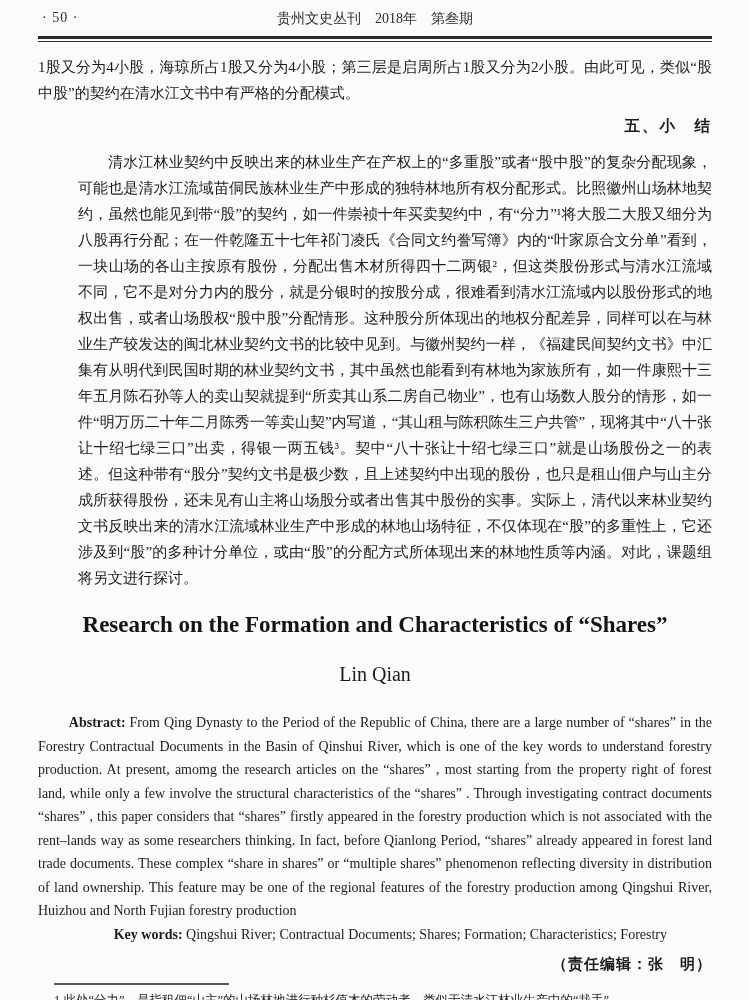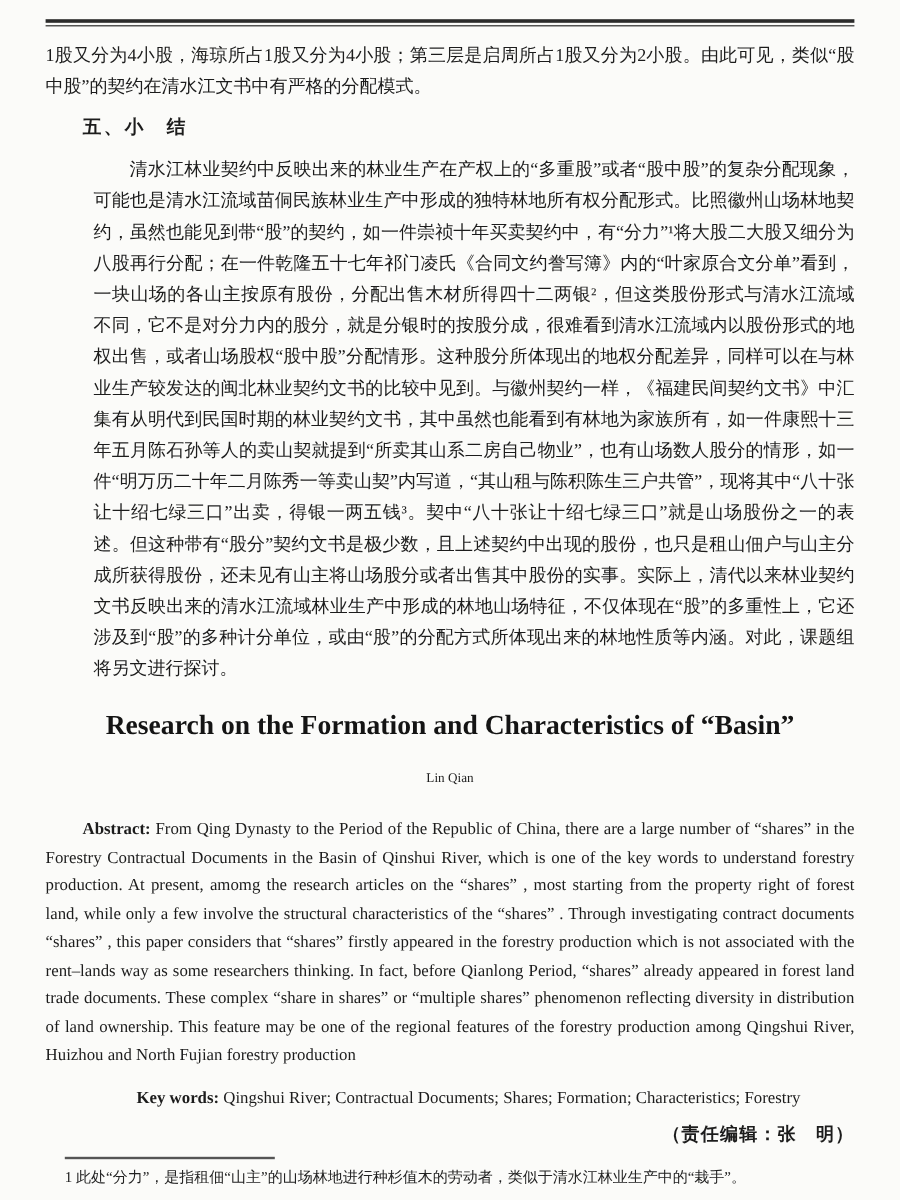--- a/index.html
+++ b/index.html
@@ -38,37 +38,38 @@
     text-align: justify;
     text-justify: inter-ideograph;
   }
   .cn-par.indent { text-indent: 2em; margin-left: 40px; }
   .section-heading {
     margin: 10px 0 0 2em;
     font-size: 15.5px;
     font-weight: bold;
     font-family: Liberation Serif, serif;
     letter-spacing: 2px;
+    text-align: right;
   }
   
   .en-title {
     margin-top: 16px;
     text-align: center;
     font-weight: bold;
     font-size: 23px;
     line-height: 35px;
     color: #141414;
   }
   .author {
     margin-top: 21px;
     text-align: center;
-    font-size: 11px;
+    font-size: 20px;
   }
   .abstract-par {
-    margin: 25px 0 12px 0;
+    margin: 25px 0 0 0;
     font-size: 14px;
     line-height: 23.5px;
     text-align: justify;
     text-indent: 2.2em;
   }
   .keywords-par {
     margin: 0;
     font-size: 14px;
     line-height: 23.5px;
     text-align: center;
@@ -94,30 +95,34 @@
     line-height: 20.5px;
     text-align: justify;
     color: #222;
   }
 </style>
 </head>
 <body>
 
 <div class="page">
 
+  <div class="running-head">
+    <span class="page-number">· 50 ·</span>
+    <span class="journal-title">贵州文史丛刊　2018年　第叁期</span>
+  </div>
   <div class="head-rule"></div>
 
   <p class="cn-par">1股又分为4小股，海琼所占1股又分为4小股；第三层是启周所占1股又分为2小股。由此可见，类似“股中股”的契约在清水江文书中有严格的分配模式。</p>
 
   <h3 class="section-heading">五、小　结</h3>
 
   <p class="cn-par indent">清水江林业契约中反映出来的林业生产在产权上的“多重股”或者“股中股”的复杂分配现象，可能也是清水江流域苗侗民族林业生产中形成的独特林地所有权分配形式。比照徽州山场林地契约，虽然也能见到带“股”的契约，如一件崇祯十年买卖契约中，有“分力”¹将大股二大股又细分为八股再行分配；在一件乾隆五十七年祁门凌氏《合同文约誊写簿》内的“叶家原合文分单”看到，一块山场的各山主按原有股份，分配出售木材所得四十二两银²，但这类股份形式与清水江流域不同，它不是对分力内的股分，就是分银时的按股分成，很难看到清水江流域内以股份形式的地权出售，或者山场股权“股中股”分配情形。这种股分所体现出的地权分配差异，同样可以在与林业生产较发达的闽北林业契约文书的比较中见到。与徽州契约一样，《福建民间契约文书》中汇集有从明代到民国时期的林业契约文书，其中虽然也能看到有林地为家族所有，如一件康熙十三年五月陈石孙等人的卖山契就提到“所卖其山系二房自己物业”，也有山场数人股分的情形，如一件“明万历二十年二月陈秀一等卖山契”内写道，“其山租与陈积陈生三户共管”，现将其中“八十张让十绍七绿三口”出卖，得银一两五钱³。契中“八十张让十绍七绿三口”就是山场股份之一的表述。但这种带有“股分”契约文书是极少数，且上述契约中出现的股份，也只是租山佃户与山主分成所获得股份，还未见有山主将山场股分或者出售其中股份的实事。实际上，清代以来林业契约文书反映出来的清水江流域林业生产中形成的林地山场特征，不仅体现在“股”的多重性上，它还涉及到“股”的多种计分单位，或由“股”的分配方式所体现出来的林地性质等内涵。对此，课题组将另文进行探讨。</p>
 
   <div class="en-title">
-    <div>Research on the Formation and Characteristics of “Basin”</div>
+    <div>Research on the Formation and Characteristics of “Shares”</div>
   </div>
 
   <div class="author">Lin Qian</div>
 
   <p class="abstract-par"><span class="bold-label">Abstract:</span><span> From Qing Dynasty to the Period of the Republic of China, there are a large number of “shares” in the Forestry Contractual Documents in the Basin of Qinshui River, which is one of the key words to understand forestry production. At present, amomg the research articles on the “shares” , most starting from the property right of forest land, while only a few involve the structural characteristics of the “shares” . Through investigating contract documents “shares” , this paper considers that “shares” firstly appeared in the forestry production which is not associated with the rent–lands way as some researchers thinking. In fact, before Qianlong Period, “shares” already appeared in forest land trade documents. These complex “share in shares” or “multiple shares” phenomenon reflecting diversity in distribution of land ownership. This feature may be one of the regional features of the forestry production among Qingshui River, Huizhou and North Fujian forestry production</span></p>
 
   <p class="keywords-par"><span class="bold-label">Key words:</span><span> Qingshui River;  Contractual Documents; Shares; Formation; Characteristics; Forestry</span></p>
 
   <div class="editor-note">（责任编辑：张　明）</div>
 

